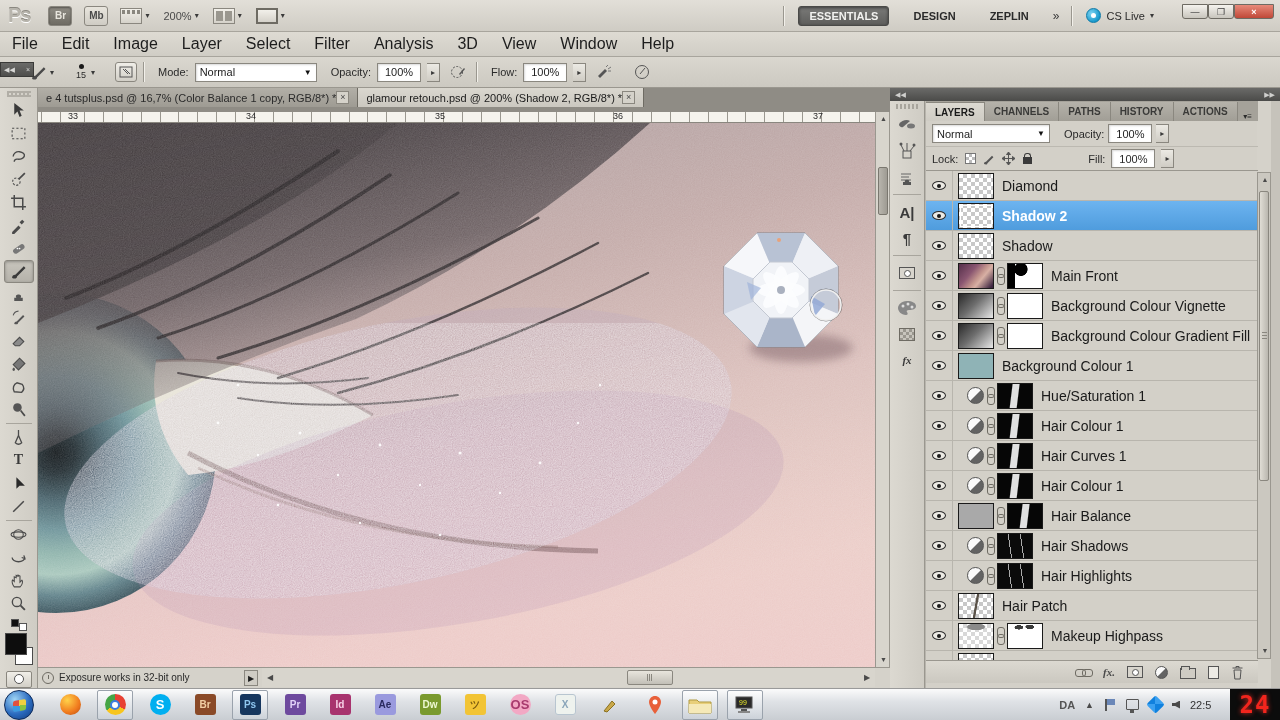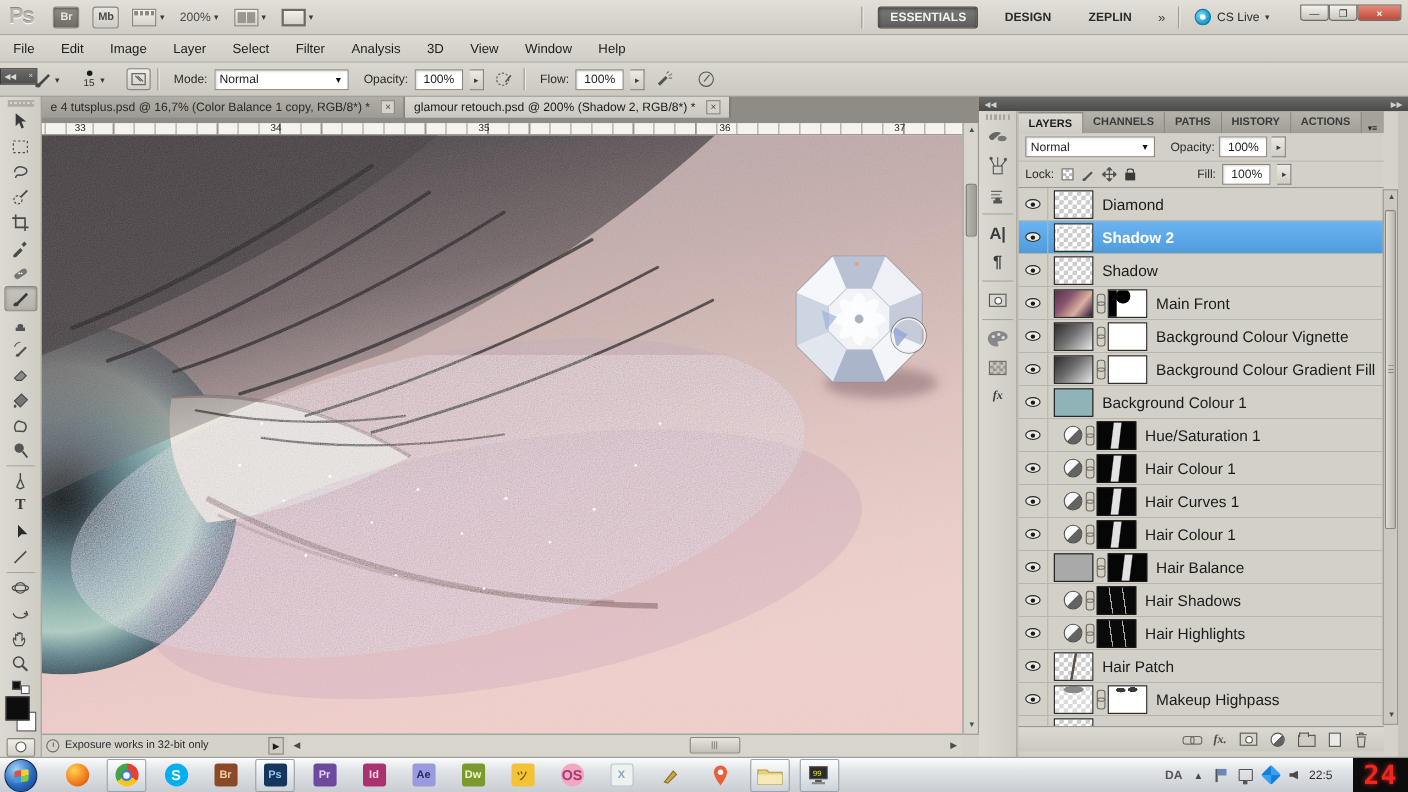--- a/index.html
+++ b/index.html
@@ -25,37 +25,37 @@
 .wsbtn.active{background:linear-gradient(#7a7a78,#5e5e5c);color:#f2f2f0;border:1px solid #4a4a48;box-shadow:inset 0 1px 3px rgba(0,0,0,.5)}
 .chev{font-size:12px;color:#3a3a3a;letter-spacing:-2px}
 .cslive{display:flex;align-items:center;gap:5px;font-size:11px;color:#2a2a2a}
 .csicon{width:15px;height:15px;border-radius:50%;background:radial-gradient(circle at 35% 35%,#7fd4f2,#1899cc 70%);border:1px solid #0d7aa8;position:relative}
 .csicon::after{content:"";position:absolute;left:4px;top:4px;width:5px;height:5px;border-radius:50%;background:#fff}
 .winbtns{display:flex;margin:0 6px 8px 14px;align-self:flex-start}
 .winbtn{width:26px;height:15px;border:1px solid #6e6b63;background:linear-gradient(#f5f3ee,#c8c5bd);display:flex;align-items:center;justify-content:center;font-size:9px;color:#3a3a3a;border-radius:0 0 3px 3px}
 .winbtn.close{width:40px;background:linear-gradient(#e88a7a,#c04838);color:#fff;font-weight:bold}
 
 .menubar{position:absolute;left:0;top:32px;width:1280px;height:25px;background:linear-gradient(#dedbd3,#d0cdc5);border-bottom:1px solid #a8a59d;display:flex;align-items:center;padding-left:12px;gap:24px}
-.menuitem{font-size:12px;color:#1d1d1d}
+.menuitem{font-size:16px;color:#1d1d1d}
 
 .optbar{position:absolute;left:0;top:57px;width:1280px;height:31px;background:linear-gradient(#dad7cf,#ccc9c1);border-bottom:1px solid #9a978f;display:flex;align-items:center;gap:6px;padding-left:30px}
 .collapsebox{position:absolute;left:0;top:5px;width:34px;height:15px;background:linear-gradient(#6a6a68,#4e4e4c);border:1px solid #3a3a38;color:#d8d8d6;font-size:7px;display:flex;align-items:center;justify-content:space-between;padding:0 3px;z-index:5}
 .toolicon17 svg{display:block}
 .brushpick{display:flex;flex-direction:column;align-items:center;line-height:1;margin:0 2px}
 .brushpick .dot{width:5px;height:5px;background:#1a1a1a;border-radius:50%;margin-bottom:2px}
 .brushpick .num{font-size:9px;color:#2a2a2a}
 .togglepanel{width:22px;height:20px;border:1px solid #8a877f;border-radius:3px;background:linear-gradient(#f0eee8,#d2cfc7);display:flex;align-items:center;justify-content:center}
 .optlabel{font-size:11px;color:#2a2a2a;margin-left:8px}
 .selectbox{height:19px;background:#fff;border:1px solid #8a877f;box-shadow:inset 1px 1px 2px rgba(0,0,0,.15);display:flex;align-items:center;justify-content:space-between;padding:0 4px;font-size:11px}
 .numfield{width:44px;height:19px;background:#fff;border:1px solid #8a877f;box-shadow:inset 1px 1px 2px rgba(0,0,0,.15);display:flex;align-items:center;justify-content:center;font-size:11px}
 .spin{width:13px;height:19px;border:1px solid #8a877f;border-left:none;background:linear-gradient(#eceae4,#cfccc4);font-size:8px;display:flex;align-items:center;justify-content:center;color:#3a3a3a}
 .airbtn{width:24px;height:22px;border:1px solid transparent;border-radius:3px;display:flex;align-items:center;justify-content:center}
 
 .tabstrip{position:absolute;left:38px;top:88px;width:852px;height:24px;background:#8f8c85;display:flex}
-.doctab{height:19px;display:flex;align-items:center;gap:10px;padding:0 8px;font-size:11px;border-right:1px solid #6e6b63}
+.doctab{height:19px;display:flex;align-items:center;gap:0;padding:0 8px;font-size:11px;border-right:1px solid #6e6b63}
 .doctab.inactive{background:linear-gradient(#b2afa7,#9e9b93);color:#2a2a2a}
 .doctab.active{background:linear-gradient(#dad7cf,#cbc8c0);color:#1a1a1a}
 .tabclose{width:13px;height:13px;border:1px solid #8a877f;background:#d5d2ca;font-size:9px;line-height:11px;text-align:center;color:#4a4a4a}
 
 .tools{position:absolute;left:0;top:88px;width:38px;height:600px;background:linear-gradient(90deg,#dcd9d1,#cfccc4);border-right:1px solid #9a978f;display:flex;flex-direction:column;align-items:center}
 .grip{width:24px;height:6px;margin:3px 0 2px;background:repeating-linear-gradient(90deg,#a8a59d 0 2px,transparent 2px 4px),repeating-linear-gradient(#a8a59d 0 2px,transparent 2px 4px);opacity:.8}
 .tool{width:30px;height:23px;display:flex;align-items:center;justify-content:center;position:relative;flex-shrink:0}
 .tool.sel{border:1px solid #8a877f;border-radius:3px;background:linear-gradient(#c8c5bd,#b5b2aa);box-shadow:inset 0 1px 3px rgba(0,0,0,.3)}
 .tsep{width:26px;height:1px;background:#a8a59d;margin:2px 0;flex-shrink:0}
 .fgbgmini{width:16px;height:12px;position:relative;margin:4px 0 2px;flex-shrink:0}
@@ -423,21 +423,21 @@
     </span>
   <span class="qmask">
       <span class="c"></span>
     </span>
 </div>
 
 <div class="ruler">
   <span class="rnum" style="left:30px">33</span>
   <span class="rnum" style="left:208px">34</span>
   <span class="rnum" style="left:397px">35</span>
-  <span class="rnum" style="left:616px">36</span>
+  <span class="rnum" style="left:575px">36</span>
   <span class="rnum" style="left:775px">37</span>
 </div>
 
 <div class="canvas">
   <svg width="837" height="544" viewBox="0 0 837 544">
     <defs>
       <linearGradient id="skin" x1="0" y1="0" x2="0.35" y2="1">
         <stop offset="0" stop-color="#a99c9e"></stop>
           <stop offset="0.4" stop-color="#c3aaa8"></stop>
         <stop offset="0.7" stop-color="#dcc0bc"></stop>

